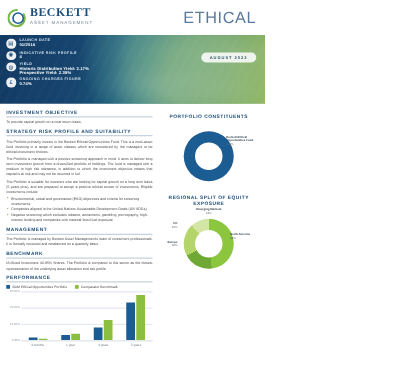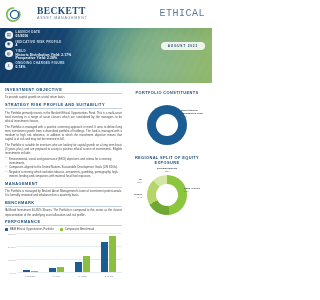--- a/index.html
+++ b/index.html
@@ -11,34 +11,34 @@
     overflow:hidden;
     position:relative;
   }
   .page { width:212px; height:300px; position:relative; background:#fff; }
 
   
   .header {
     height:28px; background:#ffffff; display:flex; align-items:center;
     justify-content:space-between; padding:0 7px 0 6px; position:relative;
   }
-  .brand { display:flex; align-items:center; gap:16px; }
+  .brand { display:flex; align-items:center; gap:3px; }
   .brand-mark { width:15px; height:15px; position:relative; flex:0 0 auto; }
   .brand-text { line-height:1; }
   .brand-name {
     font-family:"Liberation Serif", serif; font-weight:bold;
     font-size:9.5px; letter-spacing:.4px; color:#1c4e78; display:block;
   }
   .brand-sub {
     font-family:"Liberation Sans", sans-serif; font-size:3.6px;
     letter-spacing:.75px; color:#6f8296; display:block; margin-top:.5px;
   }
   .doc-title {
-    text-align:center; font-family:Liberation Mono, monospace;
-    color:#5b7a9c; font-size:10px; line-height:9.5px; letter-spacing:.5px;
+    text-align:center; font-family:Liberation Sans, sans-serif;
+    color:#5b7a9c; font-size:13px; line-height:9.5px; letter-spacing:.5px;
   }
   .doc-title span { display:block; }
 
   
   .banner {
     height:55px; position:relative; overflow:hidden;
     background:
       radial-gradient(circle at 78% 60%, rgba(150,190,120,.55) 0 18%, rgba(150,190,120,0) 45%),
       radial-gradient(circle at 62% 30%, rgba(120,175,165,.45) 0 20%, rgba(120,175,165,0) 50%),
       linear-gradient(100deg,#123a63 0%,#16456f 30%,#1d6a7e 55%,#4e8a6a 75%,#8fb45c 100%);

